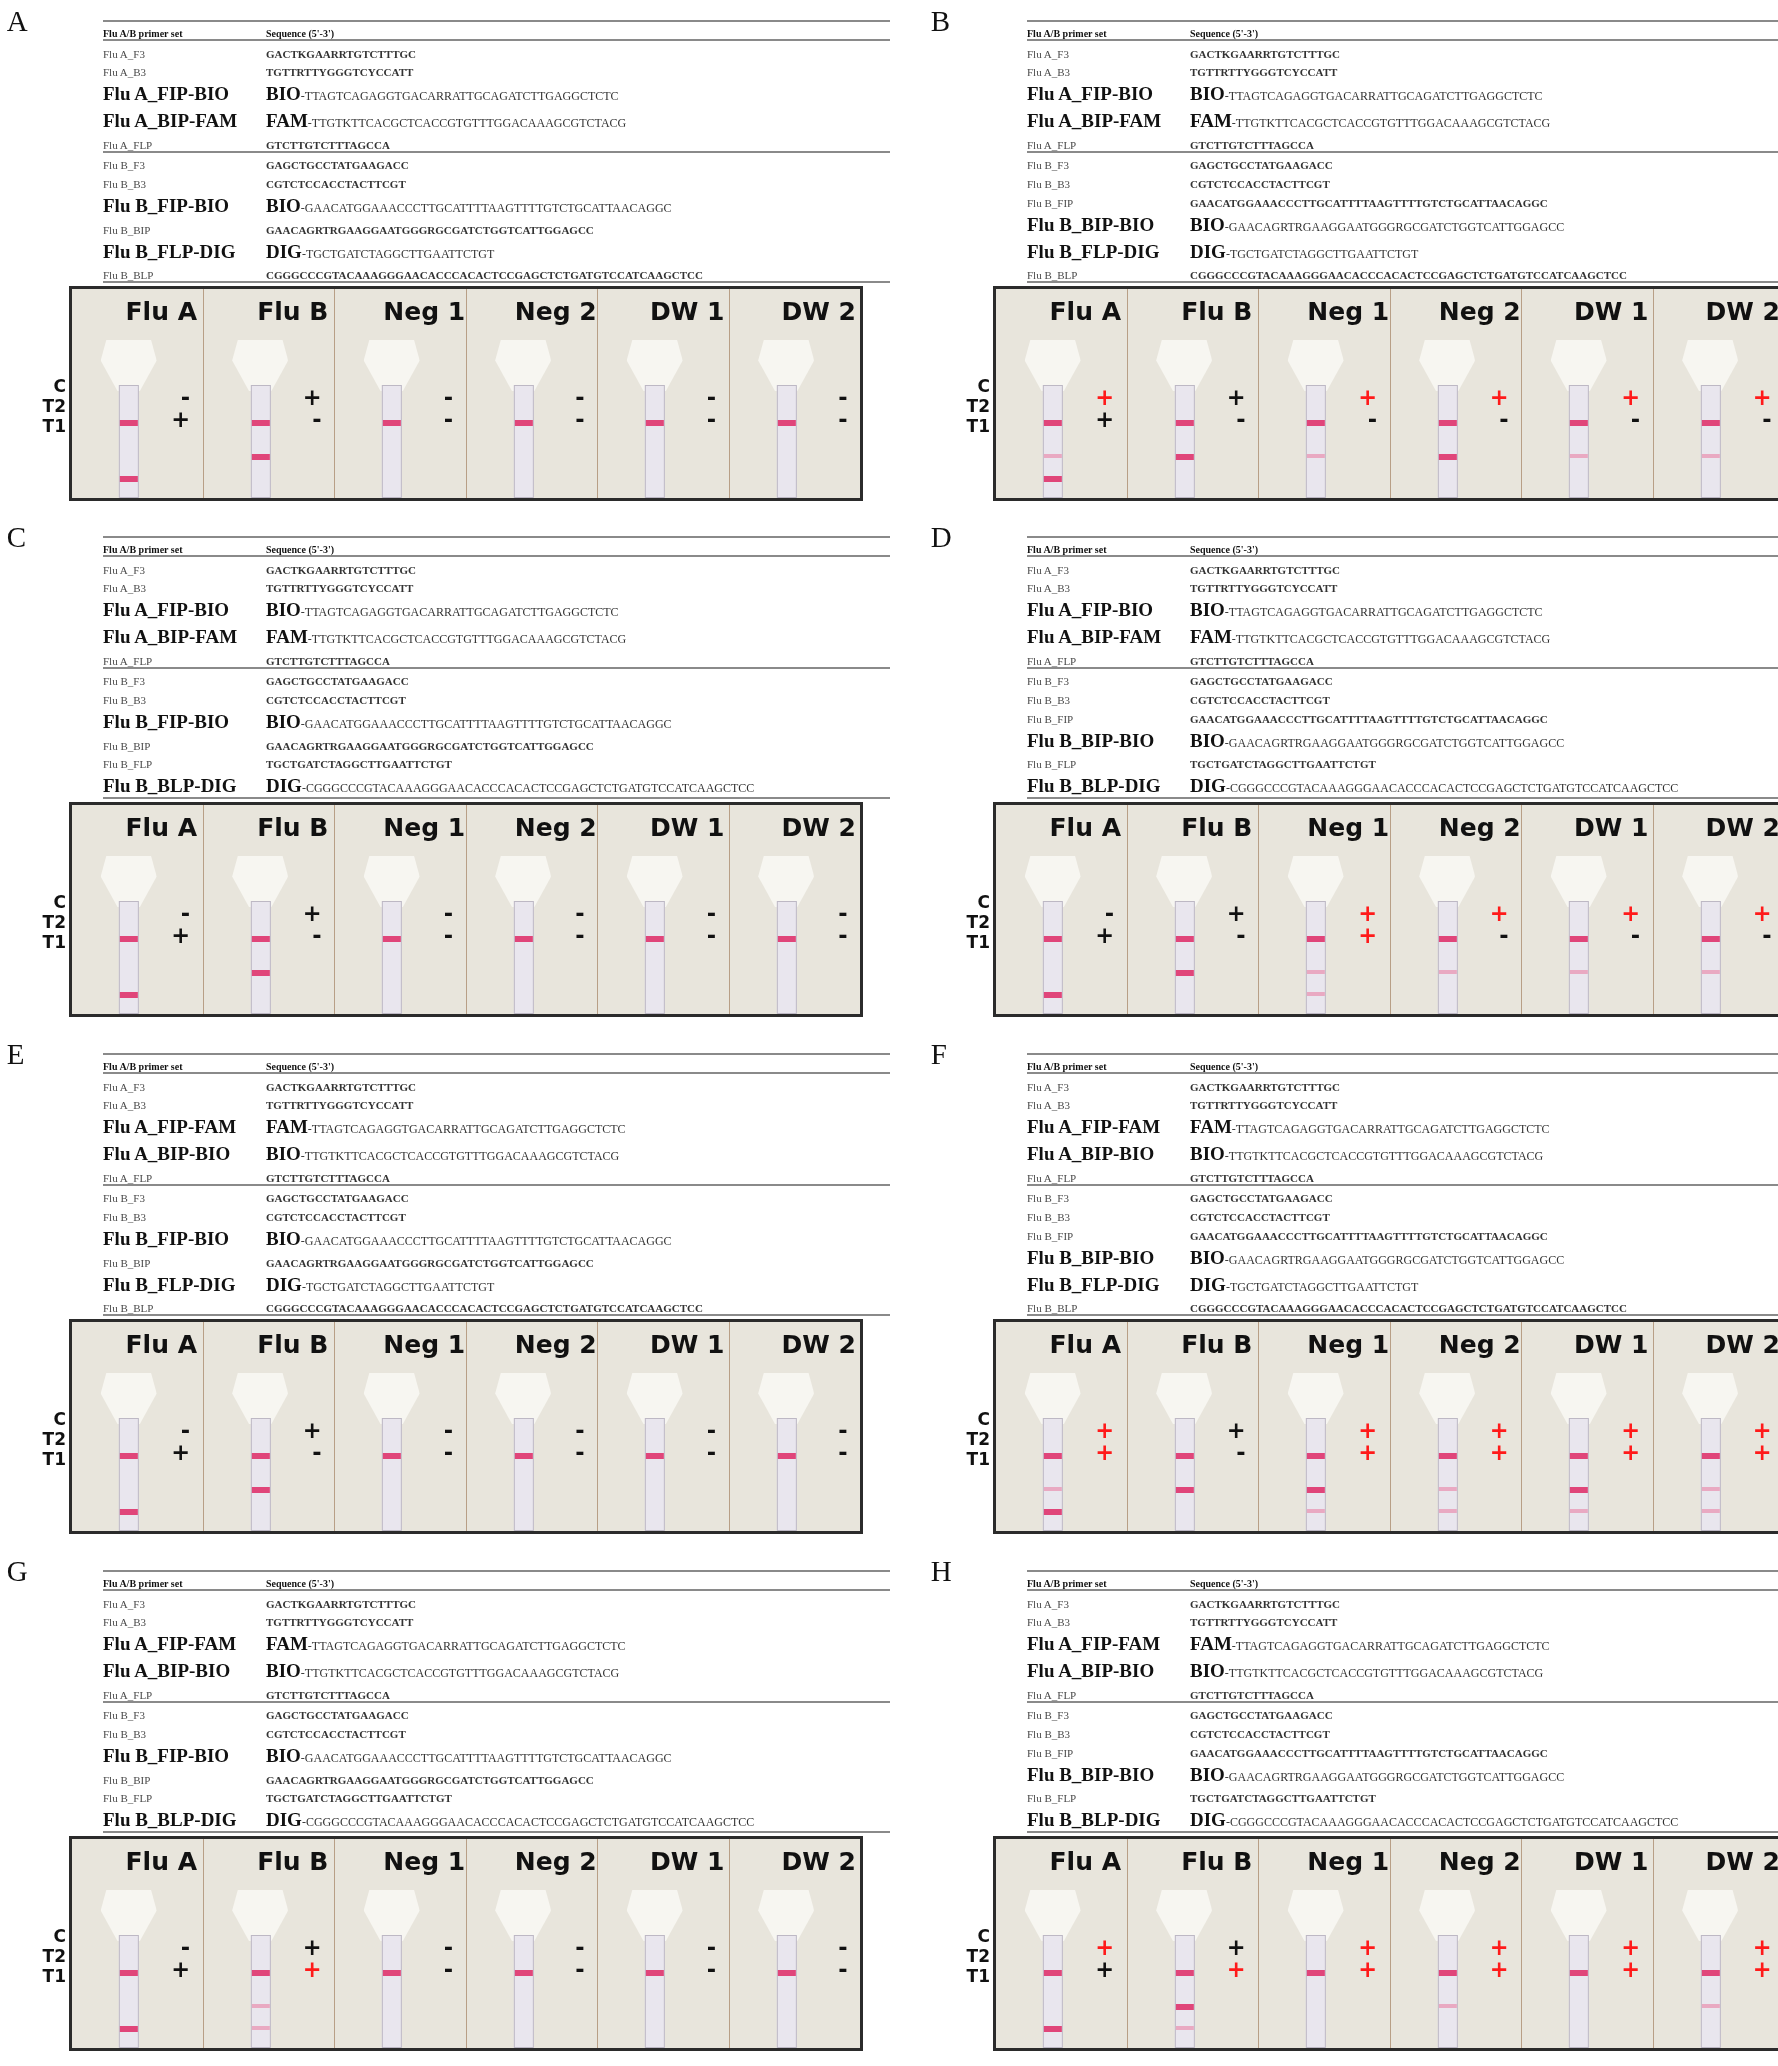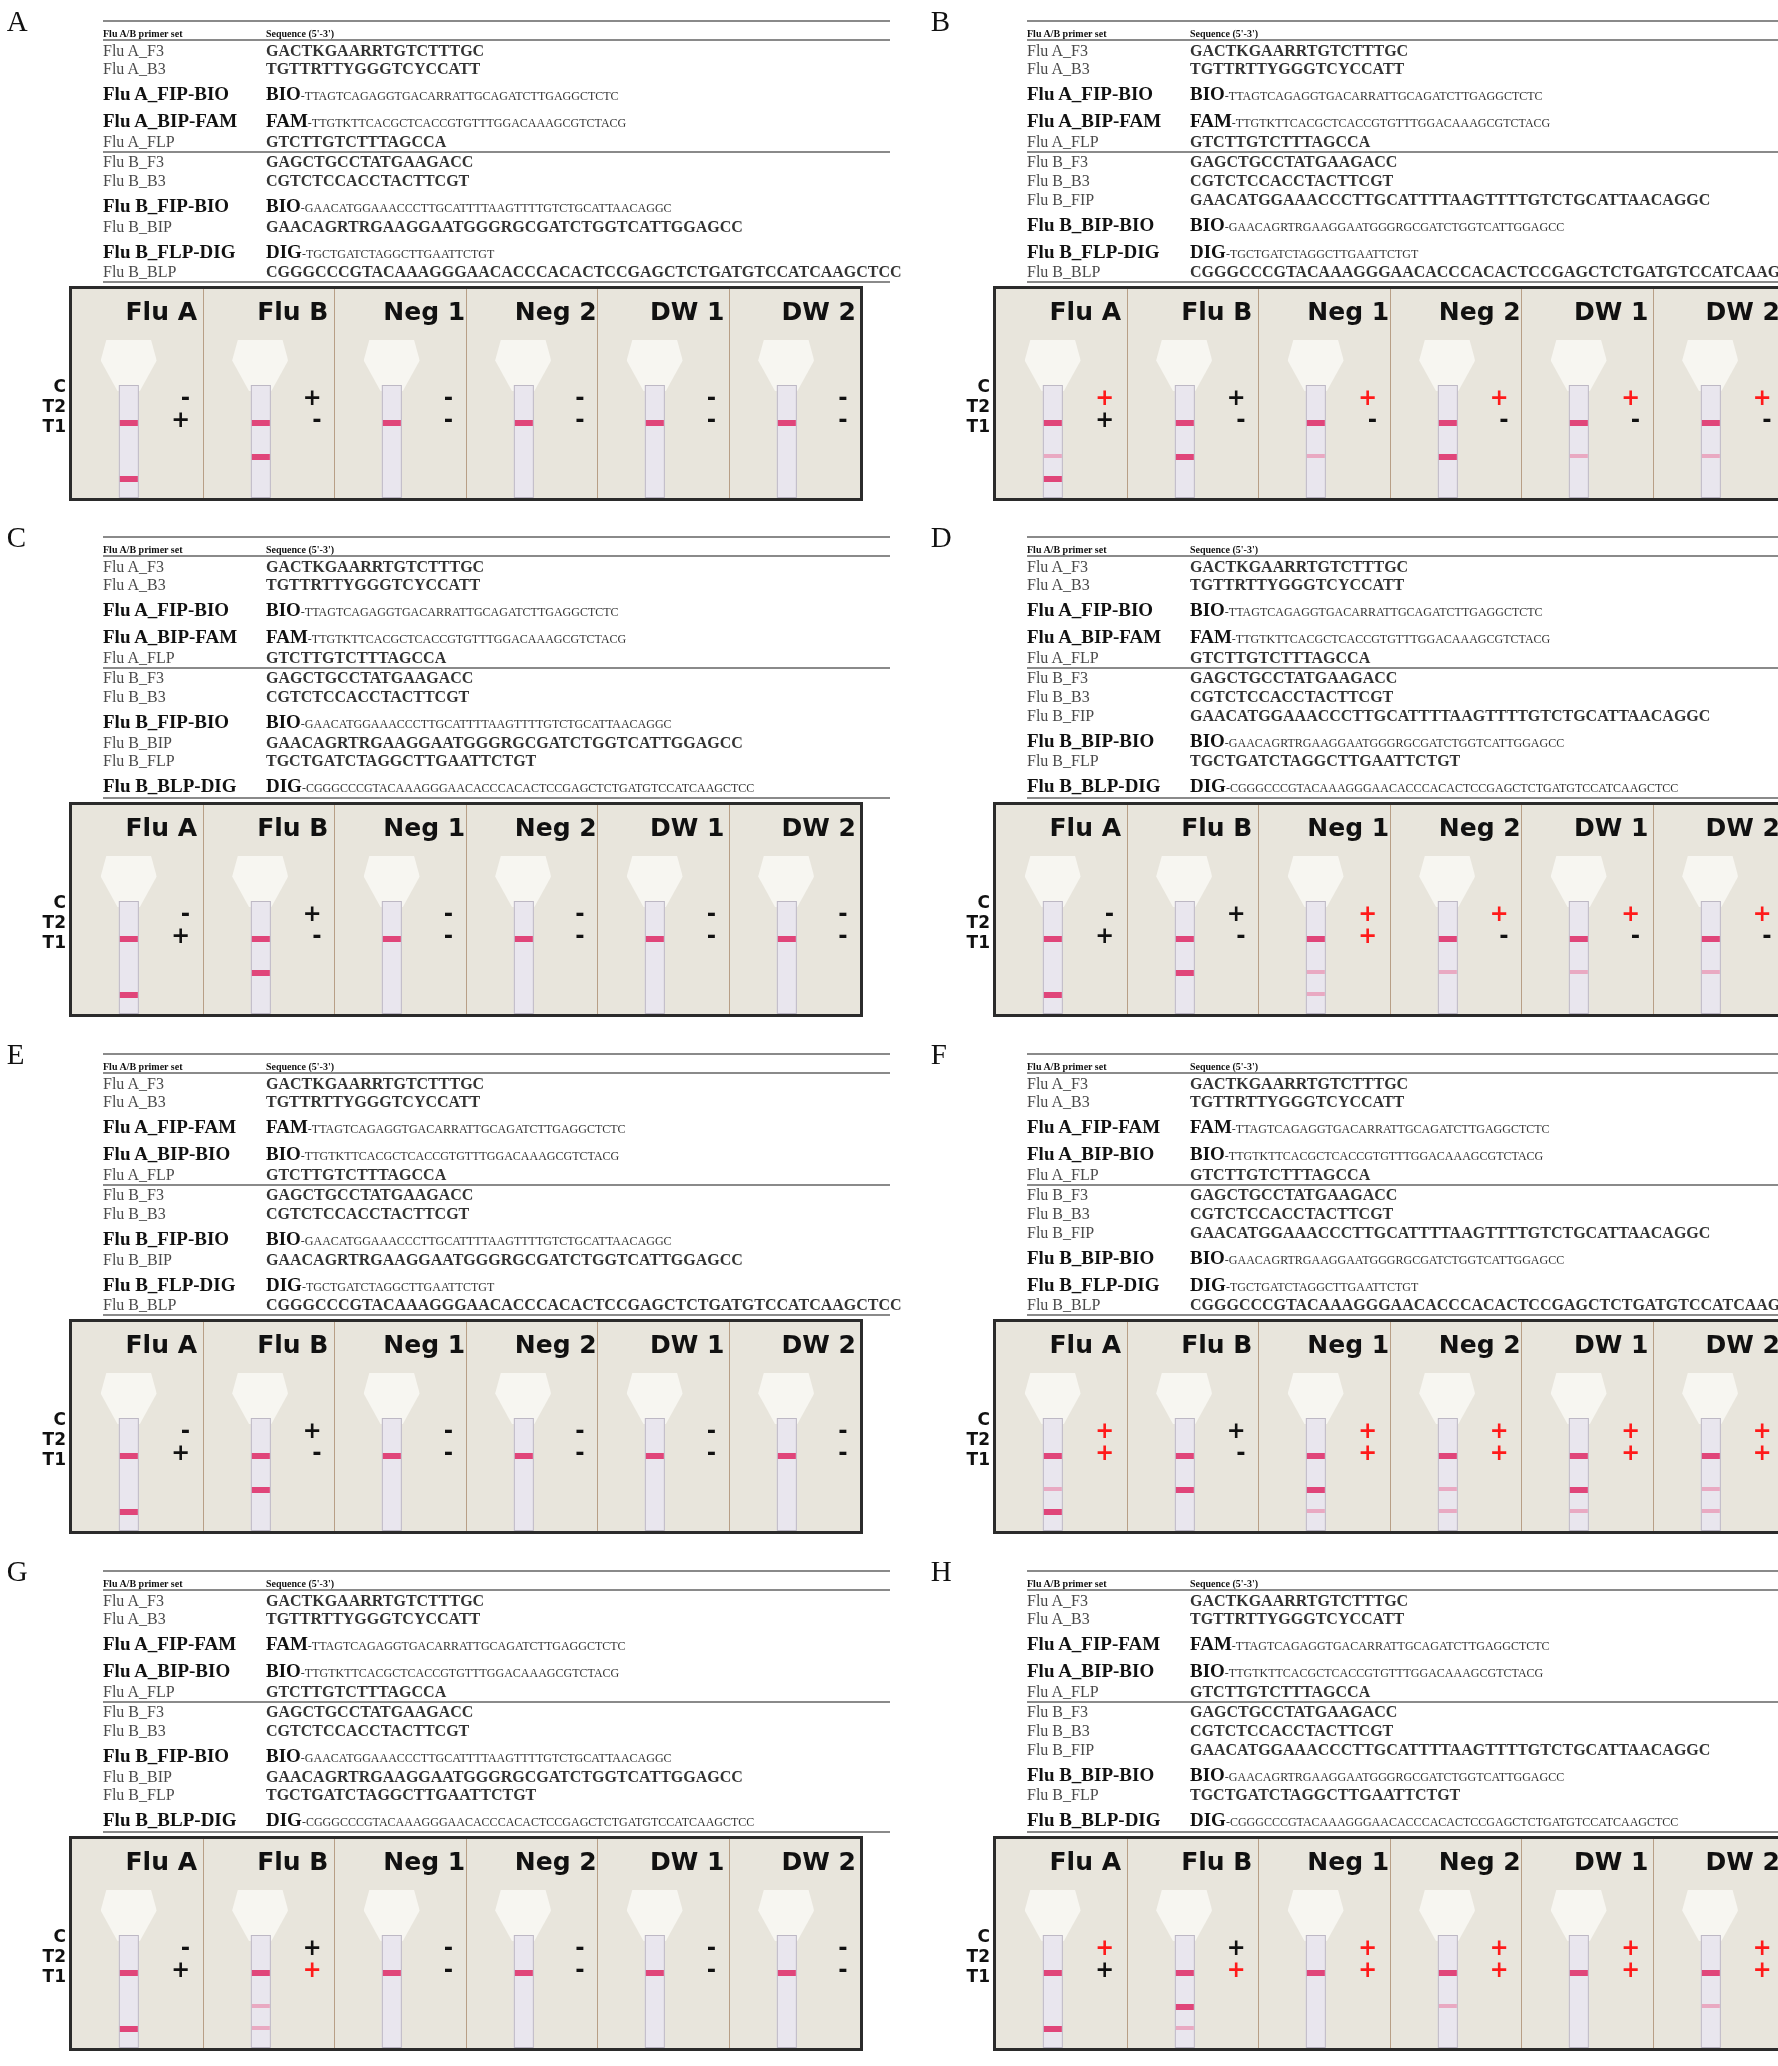--- a/index.html
+++ b/index.html
@@ -8,21 +8,21 @@
   .grid { position:absolute; left:0; top:0; width:1779px; height:2066px; }
   .panel { position:absolute; width:879px; height:507px; }
   .panel-letter { position:absolute; left:6.8px; top:4.5px; font-size:29px; font-family:"Liberation Serif", serif; }
   .ptable { position:absolute; left:70px; top:20px; width:787px;margin-left:33px; }
   .rule { height:2.3px; background:#8a8a8a; }
   .rule.thin { height:1.7px; }
   .trow { display:flex; align-items:flex-end; white-space:nowrap; }
   .trow .name { width:163px; flex:none; }
   .trow .seq { flex:1; }
   .trow.hdr { height:17px; font-size:10px; font-weight:bold; }
-  .trow.small { height:18.6px; font-size:16px; color:#4a4a4a; }
+  .trow.small { height:18.6px; font-size:11px; color:#4a4a4a; }
   .trow.small .seq { color:#333;font-weight:bold; }
   .trow.big { height:27px; font-size:19px; font-weight:bold; color:#111; }
   .trow.big .seq .label { font-size:19px; font-weight:bold; }
   .trow.big .seq .rest { font-size:12px; font-weight:normal; color:#333; }
   .trow.ul { border-bottom:2.3px solid #8a8a8a; }
   .strip-box { position:absolute; left:69px; width:788px; height:209px;
                border:3.4px solid #2b2b2b; background:#e8e5dc; display:flex; }
   .lane { position:relative; flex:1; border-right:1.1px solid #b89f86; overflow:hidden; }
   .lane:last-child { border-right:none; }
   .lane-title { position:absolute; top:8px; left:0; right:0; text-align:center;

